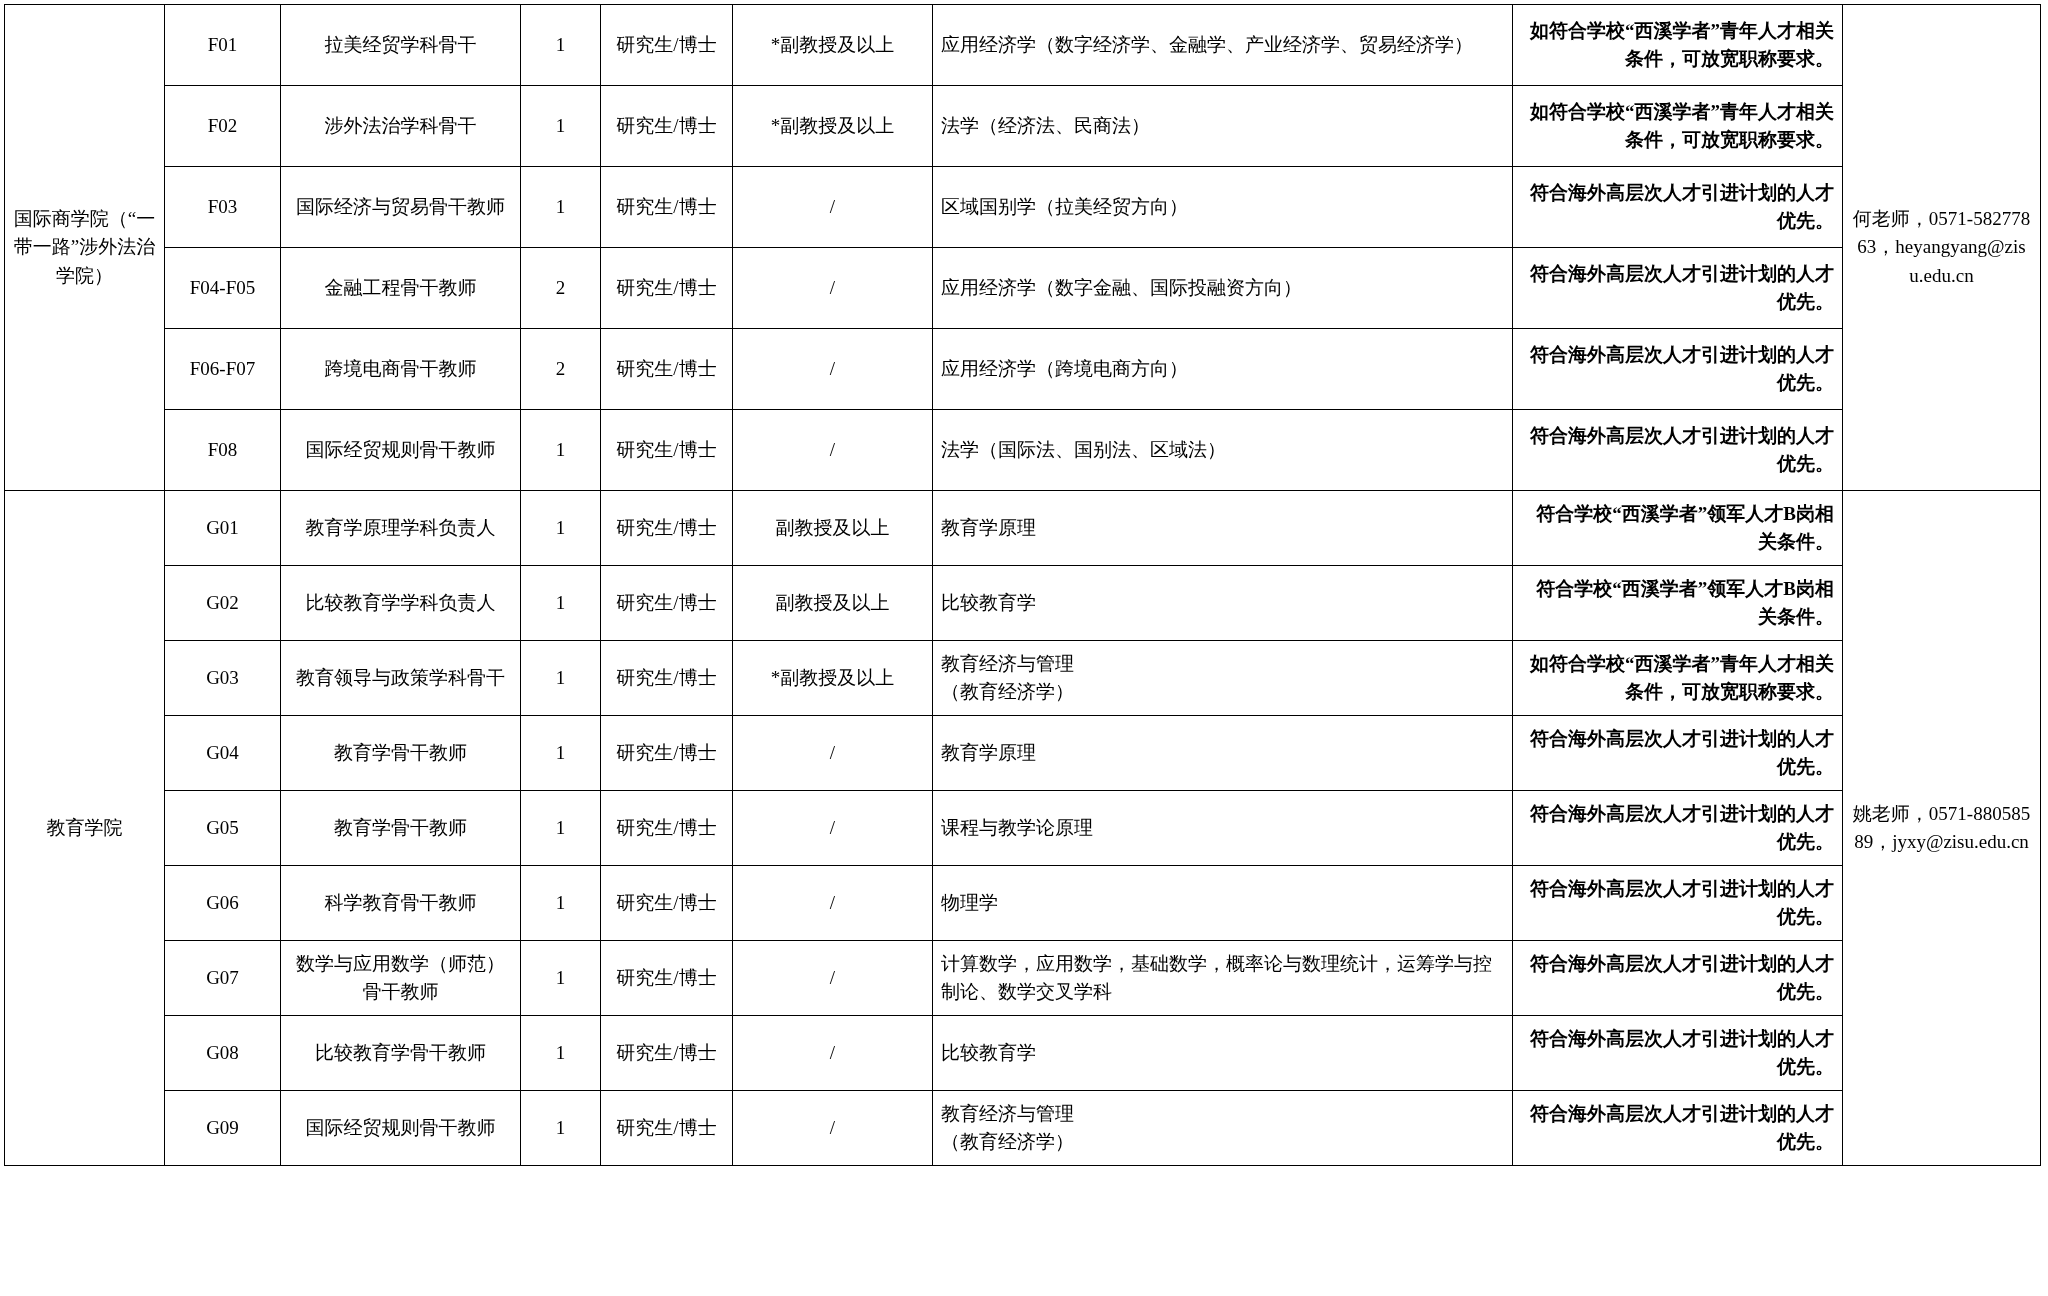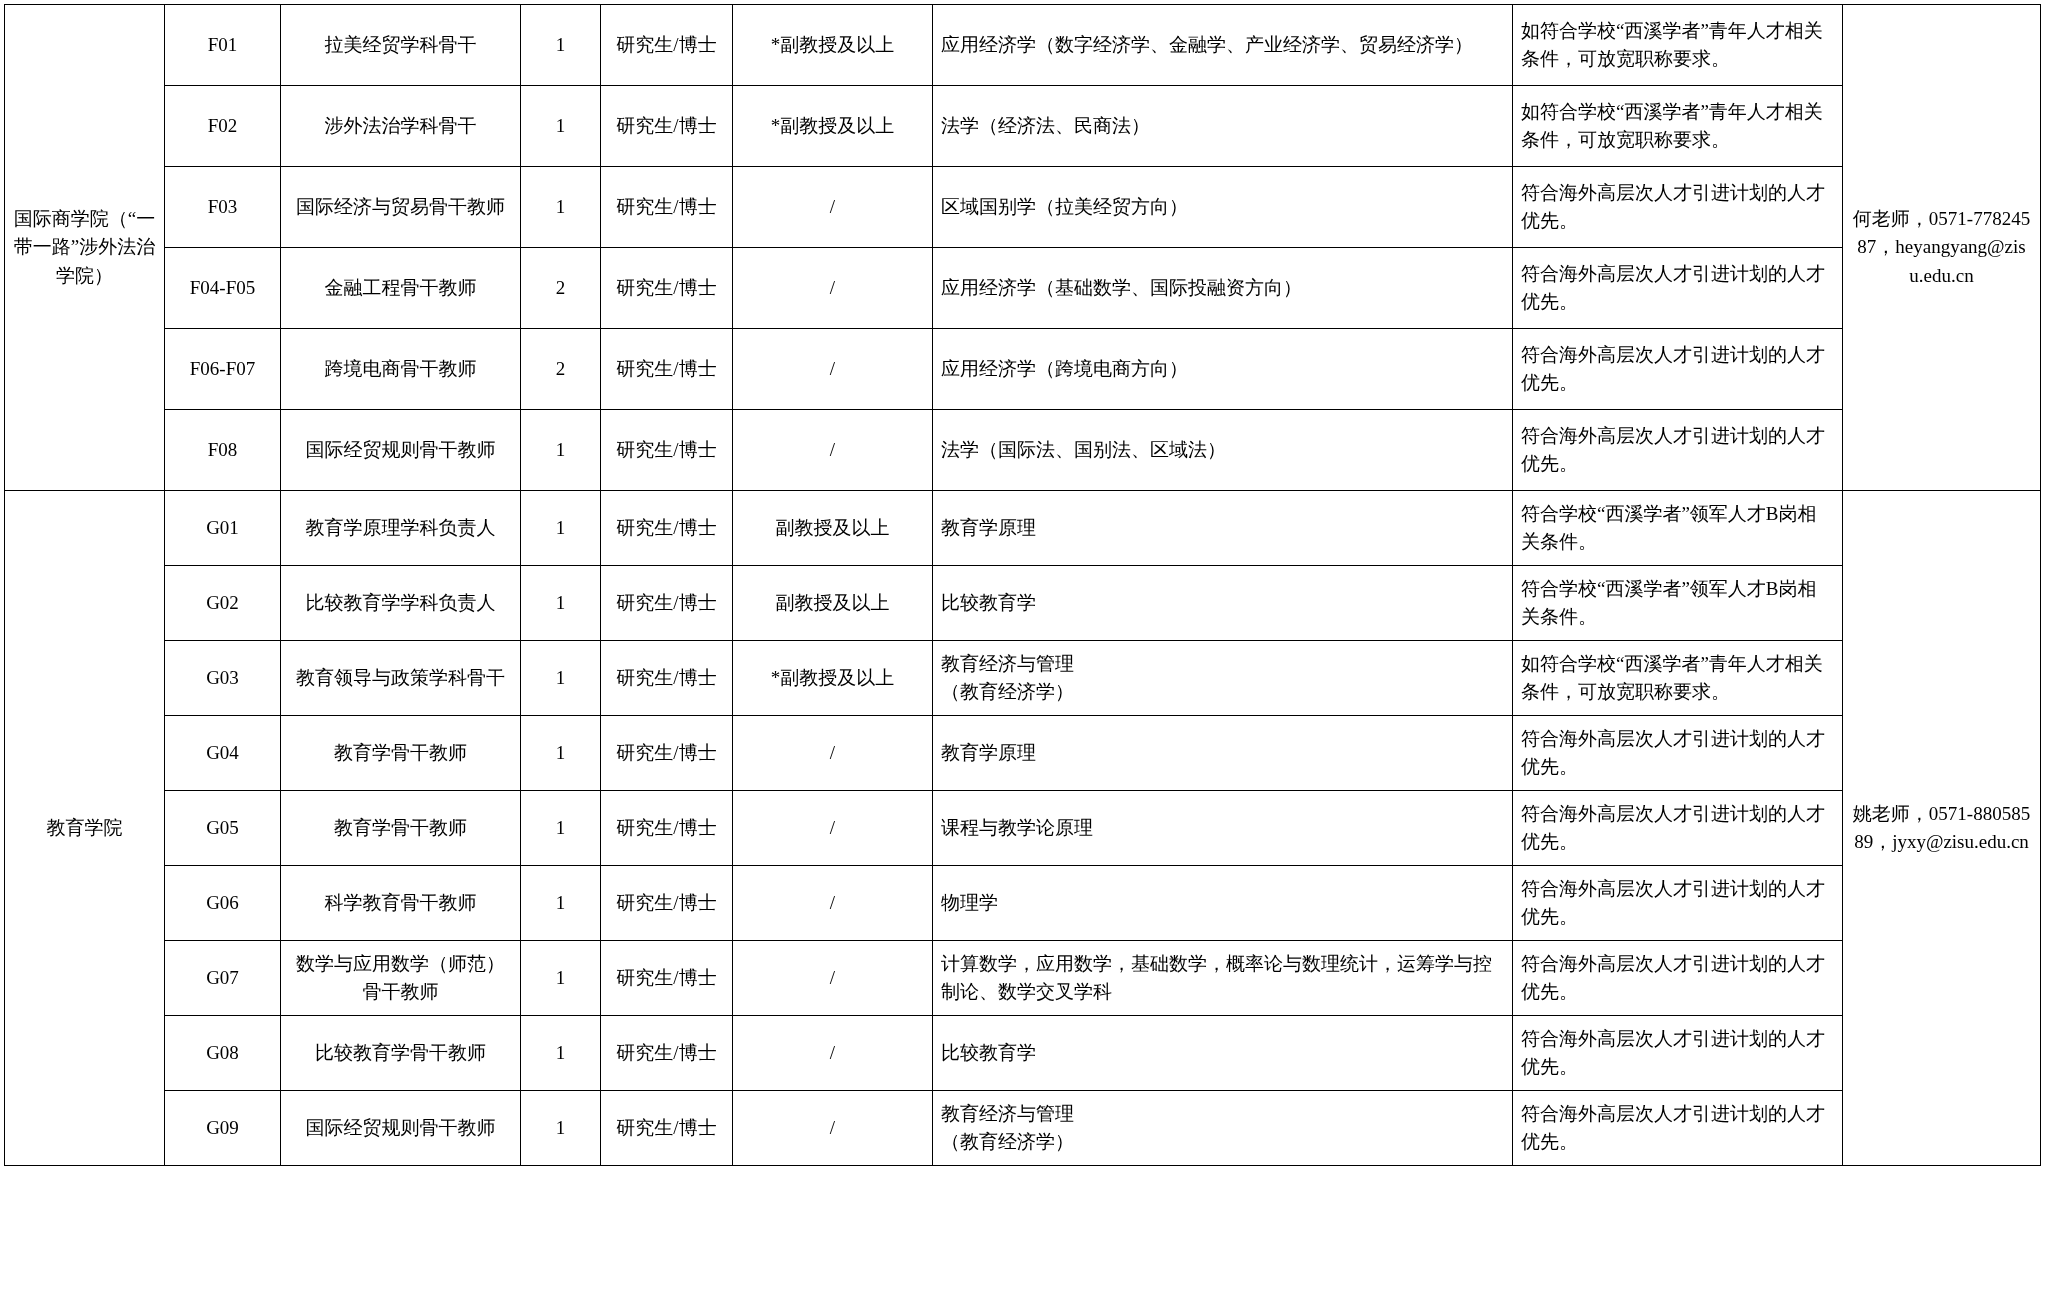--- a/index.html
+++ b/index.html
@@ -61,25 +61,26 @@
   }
   .contact-cell {
     text-align: center;
     font-size: 19px;
     line-height: 1.55;
     padding-left: 4px;
     padding-right: 4px;
     word-break: break-word;
   }
   .note-cell {
-    text-align: left;
+    text-align: right;
     font-size: 19px;
     line-height: 1.5;
     padding-left: 8px;
     padding-right: 6px;
+    font-weight: bold;
   }
   .major-cell {
     text-align: left;
     font-size: 19px;
     line-height: 1.5;
     padding-left: 10px;
     margin-top: 28px;
   }
   .post-cell {
     text-align: center;
@@ -109,21 +110,21 @@
 
       <tr class="row-h-68">
         <td class="dept-cell" rowspan="6">国际商学院（“一带一路”涉外法治学院）</td>
         <td class="ctr">F01</td>
         <td class="post-cell">拉美经贸学科骨干</td>
         <td class="ctr">1</td>
         <td class="ctr">研究生/博士</td>
         <td class="ctr">*副教授及以上</td>
         <td class="major-cell">应用经济学（数字经济学、金融学、产业经济学、贸易经济学）</td>
         <td class="note-cell">如符合学校“西溪学者”青年人才相关条件，可放宽职称要求。</td>
-        <td class="contact-cell" rowspan="6">何老师，0571-77824587，heyangyang@zisu.edu.cn</td>
+        <td class="contact-cell" rowspan="6">何老师，0571-58277863，heyangyang@zisu.edu.cn</td>
       </tr>
 
       <tr class="row-h-68">
         <td class="ctr">F02</td>
         <td class="post-cell">涉外法治学科骨干</td>
         <td class="ctr">1</td>
         <td class="ctr">研究生/博士</td>
         <td class="ctr">*副教授及以上</td>
         <td class="major-cell">法学（经济法、民商法）</td>
         <td class="note-cell">如符合学校“西溪学者”青年人才相关条件，可放宽职称要求。</td>
@@ -138,21 +139,21 @@
         <td class="major-cell">区域国别学（拉美经贸方向）</td>
         <td class="note-cell">符合海外高层次人才引进计划的人才优先。</td>
       </tr>
 
       <tr class="row-h-68">
         <td class="ctr">F04-F05</td>
         <td class="post-cell">金融工程骨干教师</td>
         <td class="ctr">2</td>
         <td class="ctr">研究生/博士</td>
         <td class="ctr">/</td>
-        <td class="major-cell">应用经济学（基础数学、国际投融资方向）</td>
+        <td class="major-cell">应用经济学（数字金融、国际投融资方向）</td>
         <td class="note-cell">符合海外高层次人才引进计划的人才优先。</td>
       </tr>
 
       <tr class="row-h-68">
         <td class="ctr">F06-F07</td>
         <td class="post-cell">跨境电商骨干教师</td>
         <td class="ctr">2</td>
         <td class="ctr">研究生/博士</td>
         <td class="ctr">/</td>
         <td class="major-cell">应用经济学（跨境电商方向）</td>

